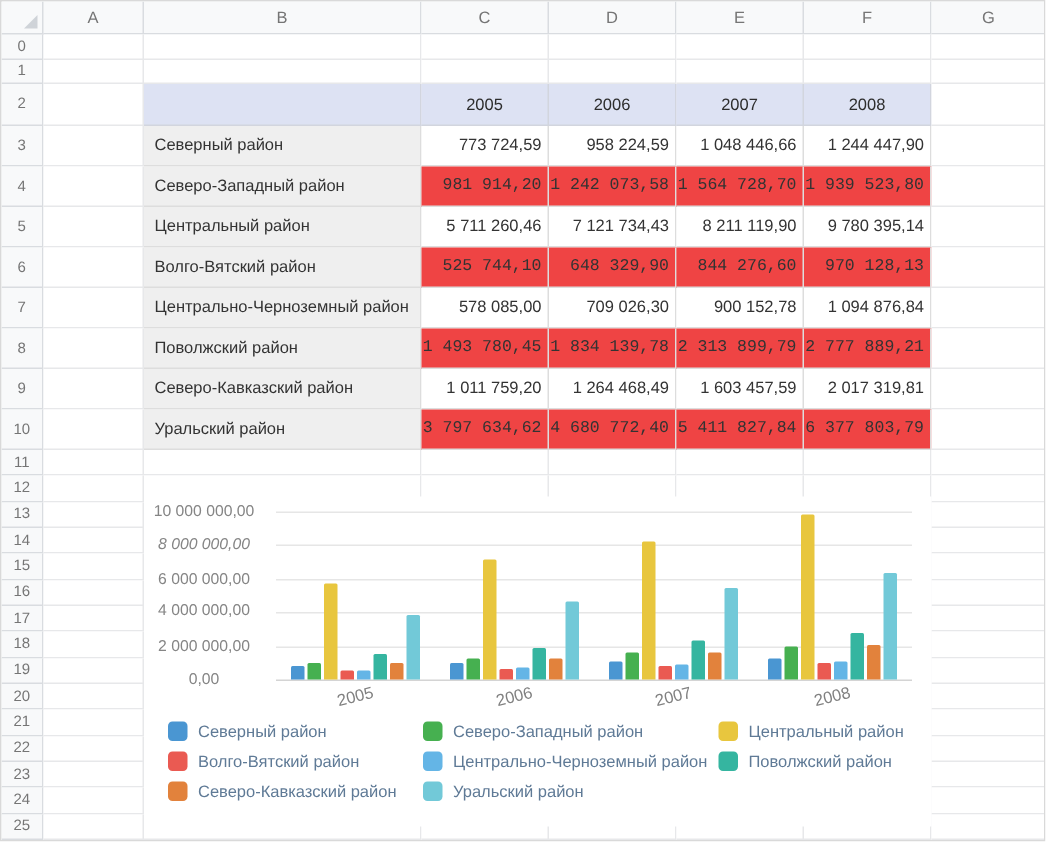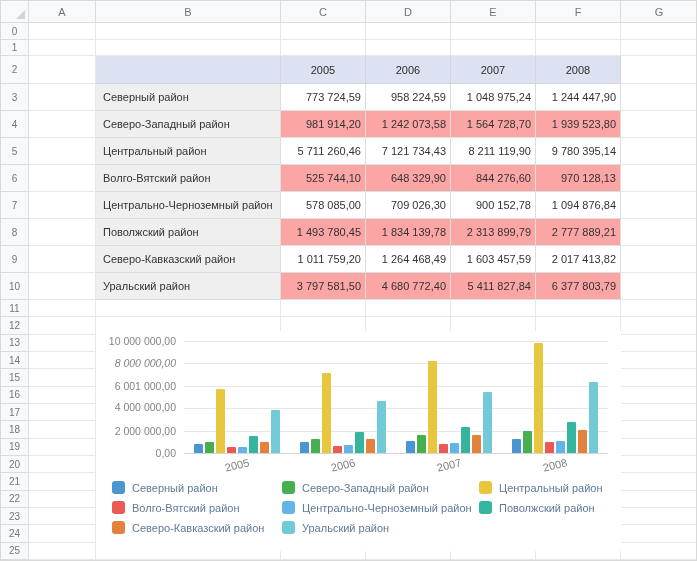--- a/index.html
+++ b/index.html
@@ -50,21 +50,21 @@
     background: #fff;
   }
   .cell.yearhead {
     background: #dde2f3;
     justify-content: center;
     color: #2d2d2d;
     border-color: #d2d5de;
   }
   .cell.label { background: #efefef; padding-left: 7px; border-color: #dddddd; }
   .cell.num   { justify-content: flex-end; padding-right: 4px; border-color: #dddddd; }
-  .cell.stripe { background: #fca5a5; }
+  .cell.stripe { background: #ef4444; font-family: Liberation Mono, monospace; }
 
   
   #chart {
     position: absolute;
     left: 95px; top: 330px;
     width: 525px; height: 220px;
     background: #fff;
     z-index: 2;
   }
   #plot {
@@ -78,21 +78,21 @@
   }
   .gridline.zero { background: #d4d4d4; }
   .bar {
     position: absolute; bottom: 0;
     width: 9px;
     border-radius: 1px 1px 0 0;
   }
   .ylabel {
     position: absolute;
     right: 445px; left: 0;
-    text-align: right;
+    text-align: center;
     font-size: 10.5px; color: #858585;
     transform: translateY(-50%);
   }
   .xlabel {
     position: absolute;
     top: 128px;
     width: 106px;
     text-align: center;
     font-size: 11px; color: #808080;
     transform: rotate(-14deg);
@@ -146,21 +146,21 @@
       <div class="cell yearhead">2005</div>
       <div class="cell yearhead">2006</div>
       <div class="cell yearhead">2007</div>
       <div class="cell yearhead">2008</div>
       <div class="cell"></div>
       <div class="hcell rowhead">3</div>
       <div class="cell"></div>
       <div class="cell label">Северный район</div>
       <div class="cell num">773 724,59</div>
       <div class="cell num">958 224,59</div>
-      <div class="cell num">1 048 975,24</div>
+      <div class="cell num">1 048 446,66</div>
       <div class="cell num">1 244 447,90</div>
       <div class="cell"></div>
       <div class="hcell rowhead">4</div>
       <div class="cell"></div>
       <div class="cell label">Северо-Западный район</div>
       <div class="cell num stripe">981 914,20</div>
       <div class="cell num stripe">1 242 073,58</div>
       <div class="cell num stripe">1 564 728,70</div>
       <div class="cell num stripe">1 939 523,80</div>
       <div class="cell"></div>
@@ -195,26 +195,26 @@
       <div class="cell num stripe">1 834 139,78</div>
       <div class="cell num stripe">2 313 899,79</div>
       <div class="cell num stripe">2 777 889,21</div>
       <div class="cell"></div>
       <div class="hcell rowhead">9</div>
       <div class="cell"></div>
       <div class="cell label">Северо-Кавказский район</div>
       <div class="cell num">1 011 759,20</div>
       <div class="cell num">1 264 468,49</div>
       <div class="cell num">1 603 457,59</div>
-      <div class="cell num">2 017 413,82</div>
+      <div class="cell num">2 017 319,81</div>
       <div class="cell"></div>
       <div class="hcell rowhead">10</div>
       <div class="cell"></div>
       <div class="cell label">Уральский район</div>
-      <div class="cell num stripe">3 797 581,50</div>
+      <div class="cell num stripe">3 797 634,62</div>
       <div class="cell num stripe">4 680 772,40</div>
       <div class="cell num stripe">5 411 827,84</div>
       <div class="cell num stripe">6 377 803,79</div>
       <div class="cell"></div>
       <div class="hcell rowhead">11</div>
       <div class="cell"></div>
       <div class="cell"></div>
       <div class="cell"></div>
       <div class="cell"></div>
       <div class="cell"></div>
@@ -331,21 +331,21 @@
       <div class="cell"></div>
       <div class="cell"></div>
       <div class="cell"></div>
       <div class="cell"></div>
     </div>
 
   <div id="chart">
     <div id="ylabels">
         <div class="ylabel" style="top: 10px;">10 000 000,00</div>
         <div class="ylabel" style="top: 32.4px; font-style: italic;">8 000 000,00</div>
-        <div class="ylabel" style="top: 54.8px;">6 001 000,00</div>
+        <div class="ylabel" style="top: 54.8px;">6 000 000,00</div>
         <div class="ylabel" style="top: 76px;">4 000 000,00</div>
         <div class="ylabel" style="top: 99.6px;">2 000 000,00</div>
         <div class="ylabel" style="top: 122px;">0,00</div>
       </div>
     <div id="plot">
         <div class="gridline" style="top: 0px;"></div>
         <div class="gridline" style="top: 22.4px;"></div>
         <div class="gridline" style="top: 44.8px;"></div>
         <div class="gridline" style="top: 67.2px;"></div>
         <div class="gridline" style="top: 89.6px;"></div>

